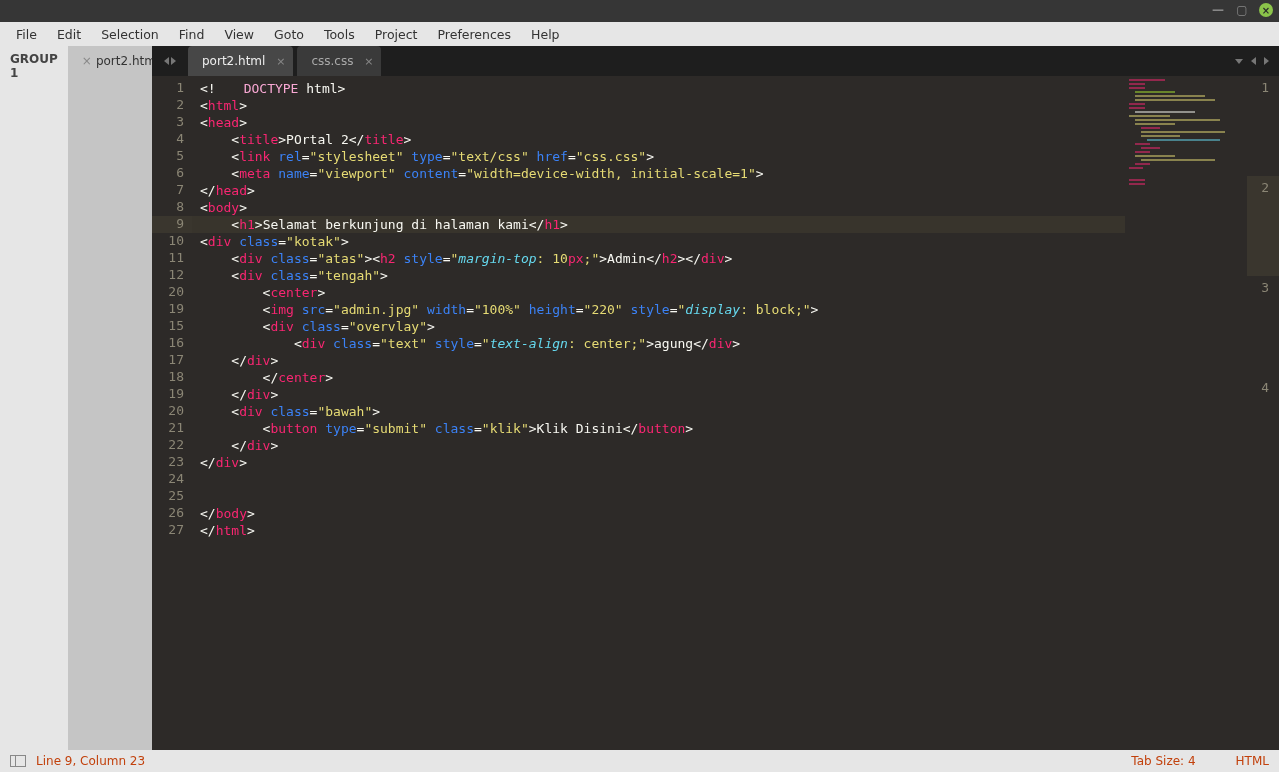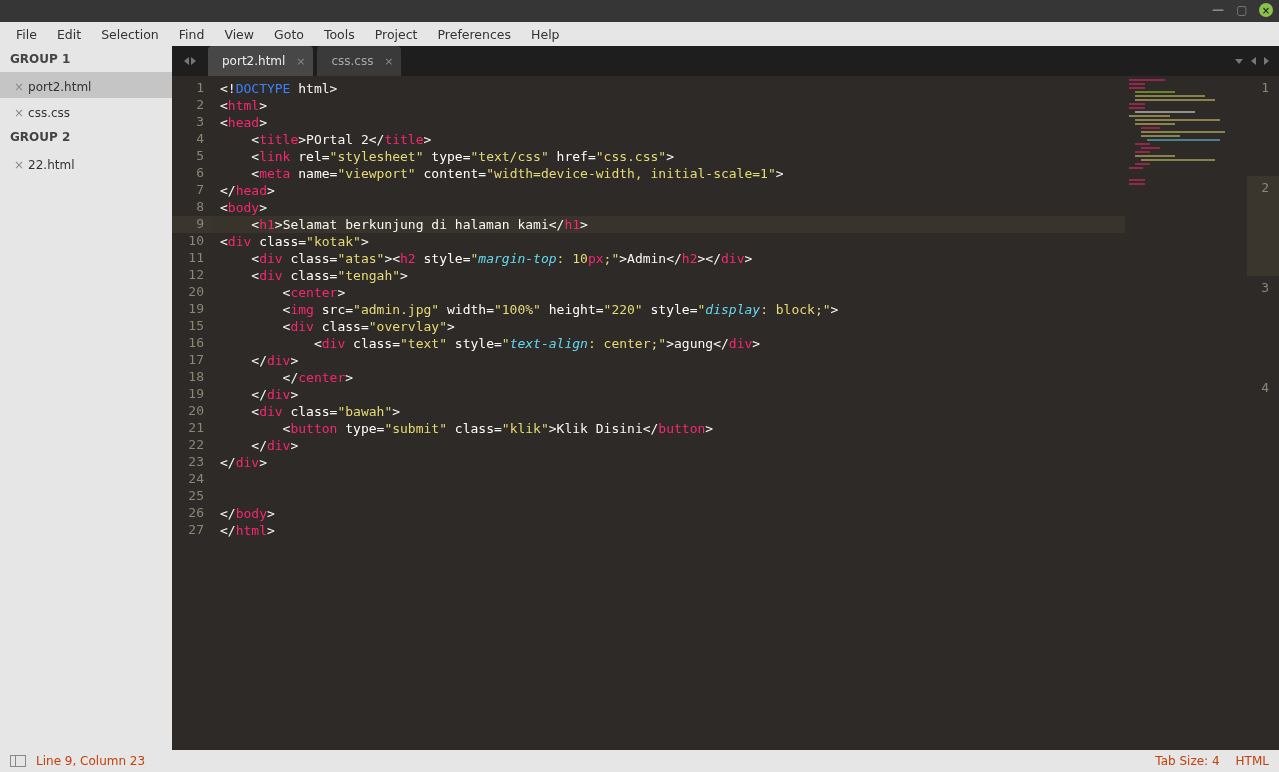--- a/index.html
+++ b/index.html
@@ -63,25 +63,25 @@
   padding: 3px 10px;
   cursor: pointer;
 }
 .main {
   flex: 1;
   display: flex;
   background: #2b2b2b;
   min-height: 0;
 }
 .sidebar {
-  width: 172px;
+  width: 152px;
   background: #e6e6e6;
   color: #333;
   display: flex;
-  flex-direction: column;
+  flex-direction: row;
   font-size: 12px;
 }
 .group-header {
   padding: 6px 10px;
   font-weight: bold;
   color: #444;
   font-size: 12px;
 }
 .sidebar-item {
   padding: 8px 10px 4px 14px;
@@ -168,24 +168,24 @@
   padding-top: 4px;
   color: #f8f8f2;
   white-space: pre;
   position: relative;
   overflow: hidden;
 }
 .codearea .line { height: 17px; padding-left: 8px; }
 .codearea .hl-line { background: #38342c; }
 .t-punc { color: #f8f8f2; }
 .t-tag { color: #f92672; }
-.t-attr { color: #ffffff; }
+.t-attr { color: #3b82f6; }
 .t-str { color: #e6db74; }
 .t-kw { color: #66d9ef; font-style: italic; text-align: center; }
-.t-doctype { color: #3b82f6; }
+.t-doctype { color: #f9a8d4; margin-left: 28px; }
 .minimap {
   width: 110px;
   background: #2d2a28;
   position: relative;
 }
 .minimap svg { width: 100%; height: 160px; }
 .scrollbar-v {
   width: 12px;
   background: #2d2a28;
 }
@@ -203,21 +203,21 @@
   height: 22px;
   background: #e6e6e6;
   color: #c2410c;
   display: flex;
   align-items: center;
   font-size: 12px;
   padding: 0 10px;
 }
 .statusbar .sb-icon { width: 16px; height: 12px; border: 1px solid #888; margin-right: 10px; position: relative; }
 .statusbar .sb-icon::after { content:""; position:absolute; left:4px; top:0; bottom:0; width:1px; background:#888; }
-.statusbar .right { margin-left: auto; display: flex; gap: 16px; }
+.statusbar .right { margin-left: auto; display: flex; gap: 40px; }
 .tri-down { display:inline-block; width:0; height:0; border-left:4px solid transparent; border-right:4px solid transparent; border-top:5px solid #777; }
 .tri-left { display:inline-block; width:0; height:0; border-top:4px solid transparent; border-bottom:4px solid transparent; border-right:5px solid #777; }
 .tri-right { display:inline-block; width:0; height:0; border-top:4px solid transparent; border-bottom:4px solid transparent; border-left:5px solid #777; }
 </style>
 </head>
 <body>
 
 <div class="titlebar">
   <div class="title-controls">
     <span>—</span>

